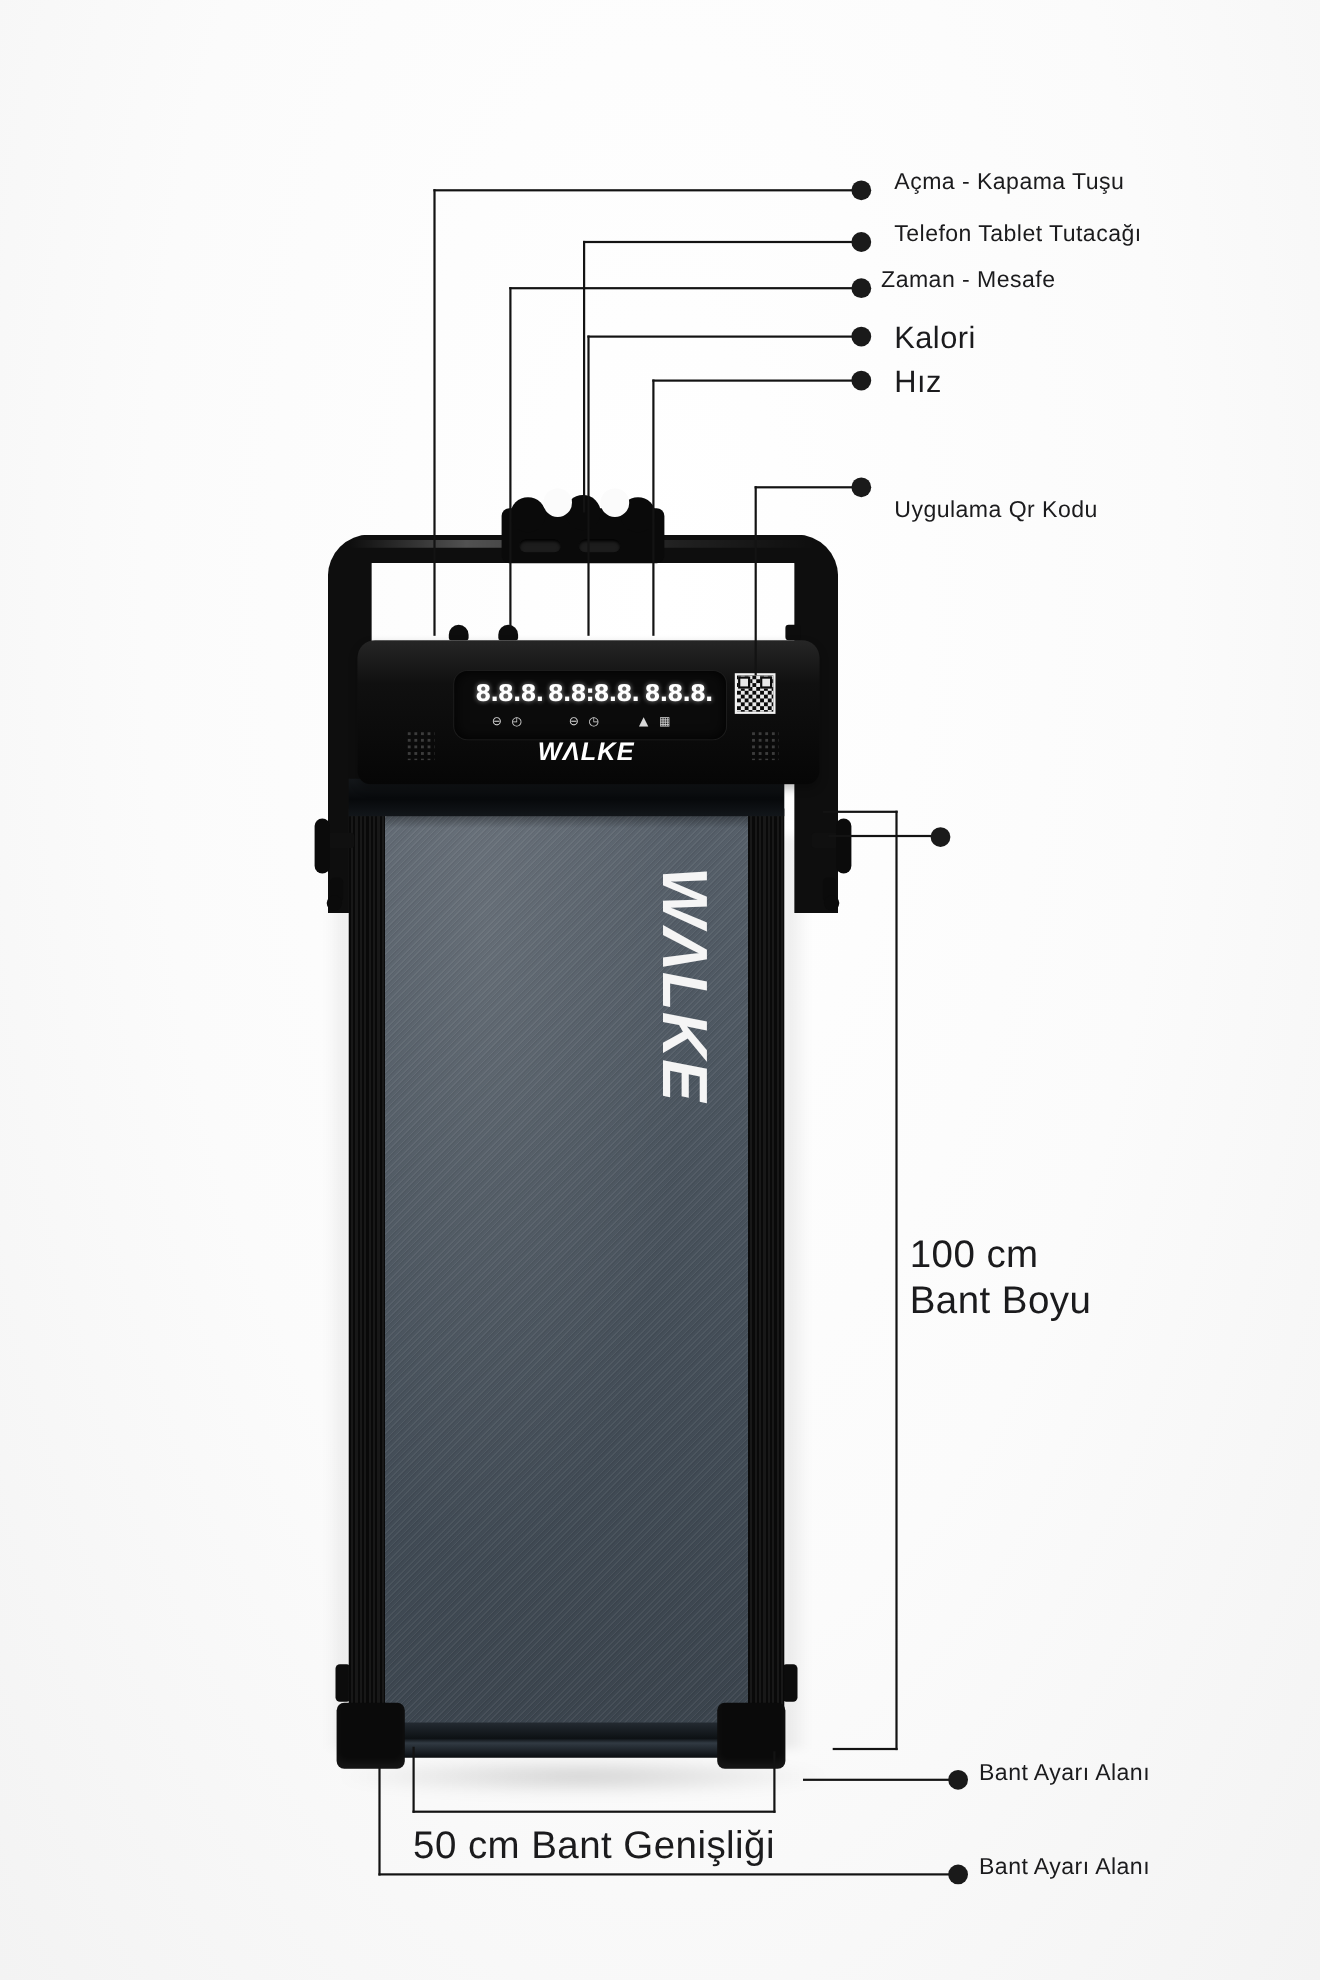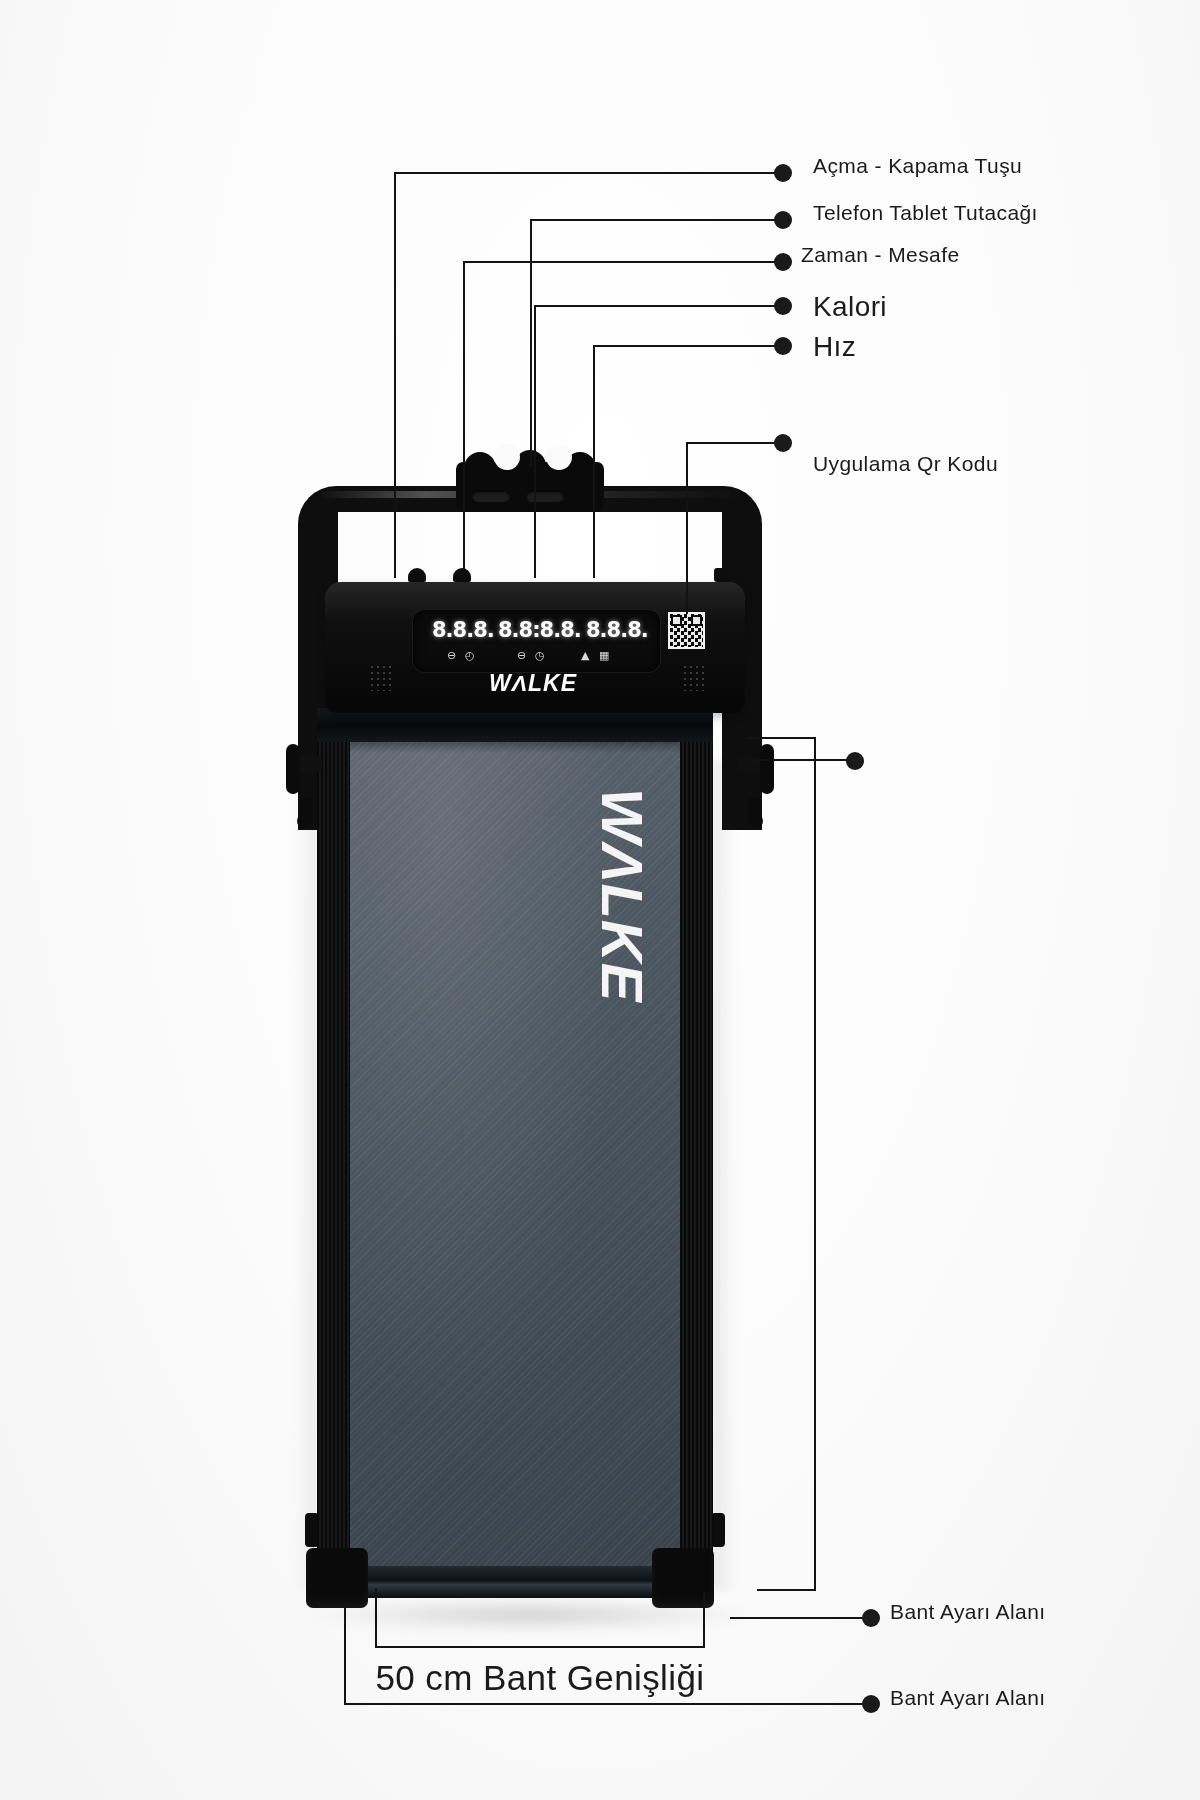--- a/index.html
+++ b/index.html
@@ -188,19 +188,23 @@
   <div class="dot" style="left:862px;top:1609px;"></div>
   <div class="dot" style="left:862px;top:1695px;"></div>
 
   <div class="lbl lbl-lg" style="left:813px;top:154px;">Açma - Kapama Tuşu</div>
   <div class="lbl lbl-lg" style="left:813px;top:201px;">Telefon Tablet Tutacağı</div>
   <div class="lbl lbl-lg" style="left:790px;top:243px;margin-left:11px;">Zaman - Mesafe</div>
   <div class="lbl lbl-sm" style="left:813px;top:291px;">Kalori</div>
   <div class="lbl lbl-sm" style="left:813px;top:331px;">Hız</div>
   <div class="lbl lbl-lg" style="left:813px;top:424px;margin-top:28px;">Uygulama Qr Kodu</div>
 
+  <div class="lbl lbl-dim" style="left:827px;top:1120px;line-height:42px;">
+    <span>100 cm</span><br>
+    <span>Bant Boyu</span>
+  </div>
 
   <div class="lbl lbl-lg" style="left:890px;top:1600px;">Bant Ayarı Alanı</div>
   <div class="lbl lbl-lg" style="left:890px;top:1686px;">Bant Ayarı Alanı</div>
 
   <div class="lbl lbl-dim" style="left:370px;top:1658px;width:340px;text-align:center;">50 cm Bant Genişliği</div>
 
 </div>
 
 </body></html>

